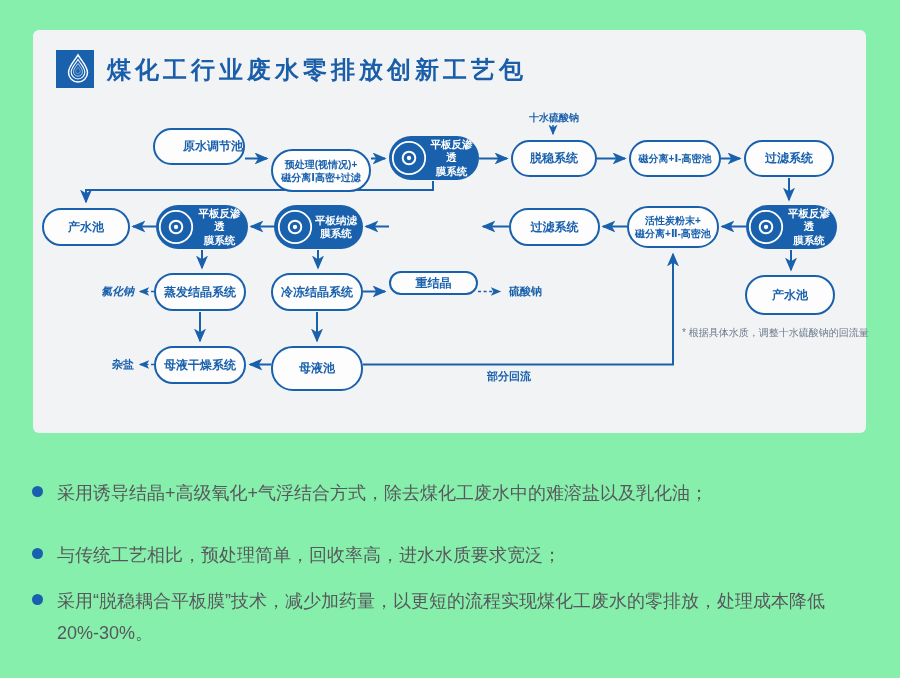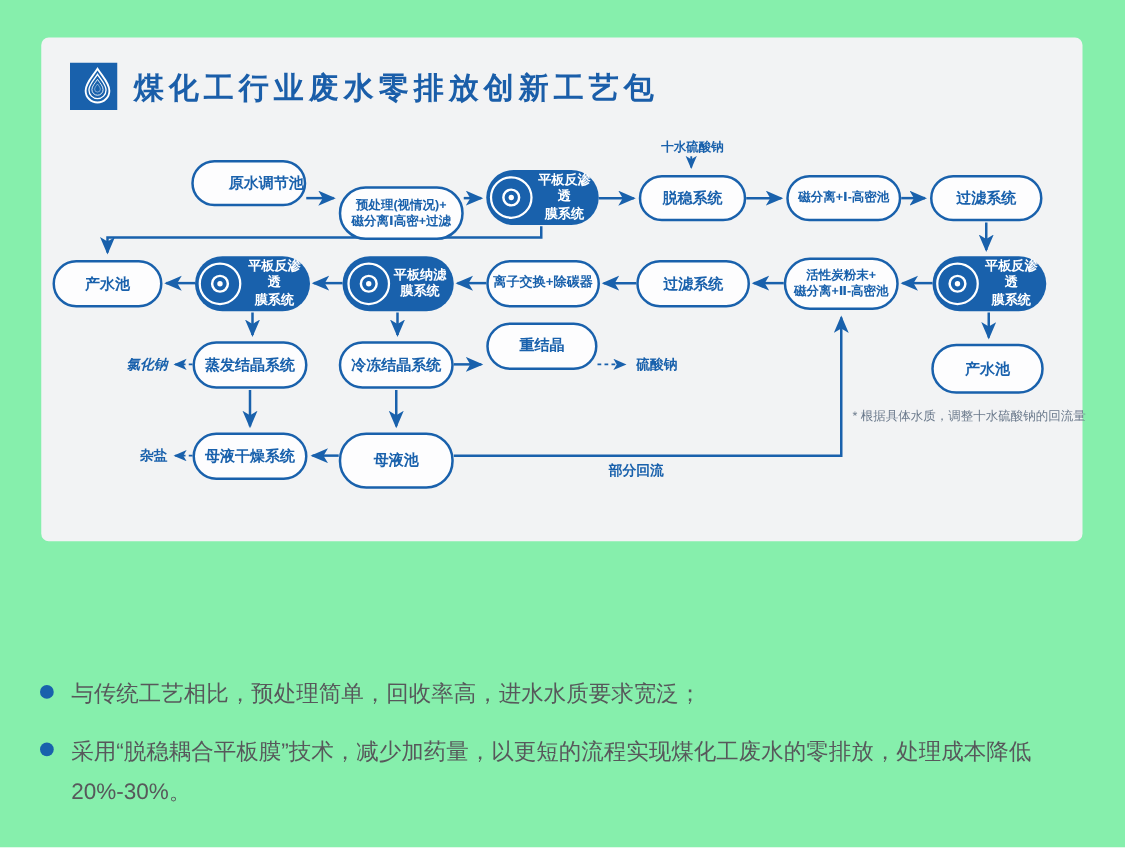--- a/index.html
+++ b/index.html
@@ -115,23 +115,20 @@
     </div>
   <div class="node filled" style="left:274px;top:205px;width:89px;height:44px;">
     <svg class="disc" width="36" height="36" viewBox="0 0 40 40">
       <circle cx="20" cy="20" r="18" fill="#1961ac" stroke="#fff" stroke-width="2"></circle>
       <circle cx="20" cy="20" r="7" fill="none" stroke="#fff" stroke-width="2.2"></circle>
       <circle cx="20" cy="20" r="2.4" fill="#fff"></circle>
       </svg>
     <span class="nl">平板纳滤
 膜系统</span>
     </div>
-  <div class="node outline small" style="left:389px;top:208px;width:91px;height:38px;">
-    <span class="nl" style="font-size:10.5px">离子交换+除碳器</span>
-    </div>
   <div class="node outline" style="left:509px;top:208px;width:91px;height:38px;">
     <span class="nl">过滤系统</span>
     </div>
   <div class="node outline small" style="left:627px;top:206px;width:92px;height:42px;">
     <span class="nl">活性炭粉末+
 磁分离+Ⅱ-高密池</span>
     </div>
   <div class="node filled" style="left:746px;top:205px;width:91px;height:44px;">
     <svg class="disc" width="36" height="36" viewBox="0 0 40 40">
       <circle cx="20" cy="20" r="18" fill="#1961ac" stroke="#fff" stroke-width="2"></circle>
@@ -141,41 +138,45 @@
     <span class="nl">平板反渗透
 膜系统</span>
     </div>
 
   <div class="node outline" style="left:271px;top:273px;width:92px;height:38px;">
     <span class="nl">冷冻结晶系统</span>
     </div>
   <div class="node outline" style="left:154px;top:273px;width:92px;height:38px;">
     <span class="nl">蒸发结晶系统</span>
     </div>
-  <div class="node outline" style="left:389px;top:258px;width:89px;height:38px;font-family:Liberation Mono, monospace;">
+  <div class="node outline" style="left:389px;top:271px;width:89px;height:24px;">
     <span class="nl">重结晶</span>
     </div>
   <div class="node outline" style="left:745px;top:275px;width:90px;height:40px;">
     <span class="nl">产水池</span>
     </div>
 
   <div class="node outline" style="left:154px;top:346px;width:92px;height:38px;">
     <span class="nl">母液干燥系统</span>
     </div>
   <div class="node outline" style="left:271px;top:346px;width:92px;height:45px;">
     <span class="nl">母液池</span>
     </div>
 
   <div class="chem" style="left:524px;top:111px;width:60px;text-align:center;font-size:10px;">十水硫酸钠</div>
   <div class="chem" style="left:92px;top:284px;width:42px;text-align:right;font-style:italic;">氯化钠</div>
   <div class="chem" style="left:509px;top:284px;">硫酸钠</div>
   <div class="chem" style="left:100px;top:357px;width:34px;text-align:right;">杂盐</div>
   <div class="chem" style="left:487px;top:369px;">部分回流</div>
   <div class="footnote">* 根据具体水质，调整十水硫酸钠的回流量</div>
 
+  <div class="bullet" style="top:478px;">
+    <span class="dot"></span>
+    <span class="btxt">采用诱导结晶+高级氧化+气浮结合方式，除去煤化工废水中的难溶盐以及乳化油；</span>
+  </div>
   <div class="bullet" style="top:540px;">
     <span class="dot"></span>
     <span class="btxt">与传统工艺相比，预处理简单，回收率高，进水水质要求宽泛；</span>
   </div>
   <div class="bullet" style="top:586px;">
     <span class="dot"></span>
     <span class="btxt">采用“脱稳耦合平板膜”技术，减少加药量，以更短的流程实现煤化工废水的零排放，处理成本降低20%-30%。</span>
   </div>
 </div>
 

